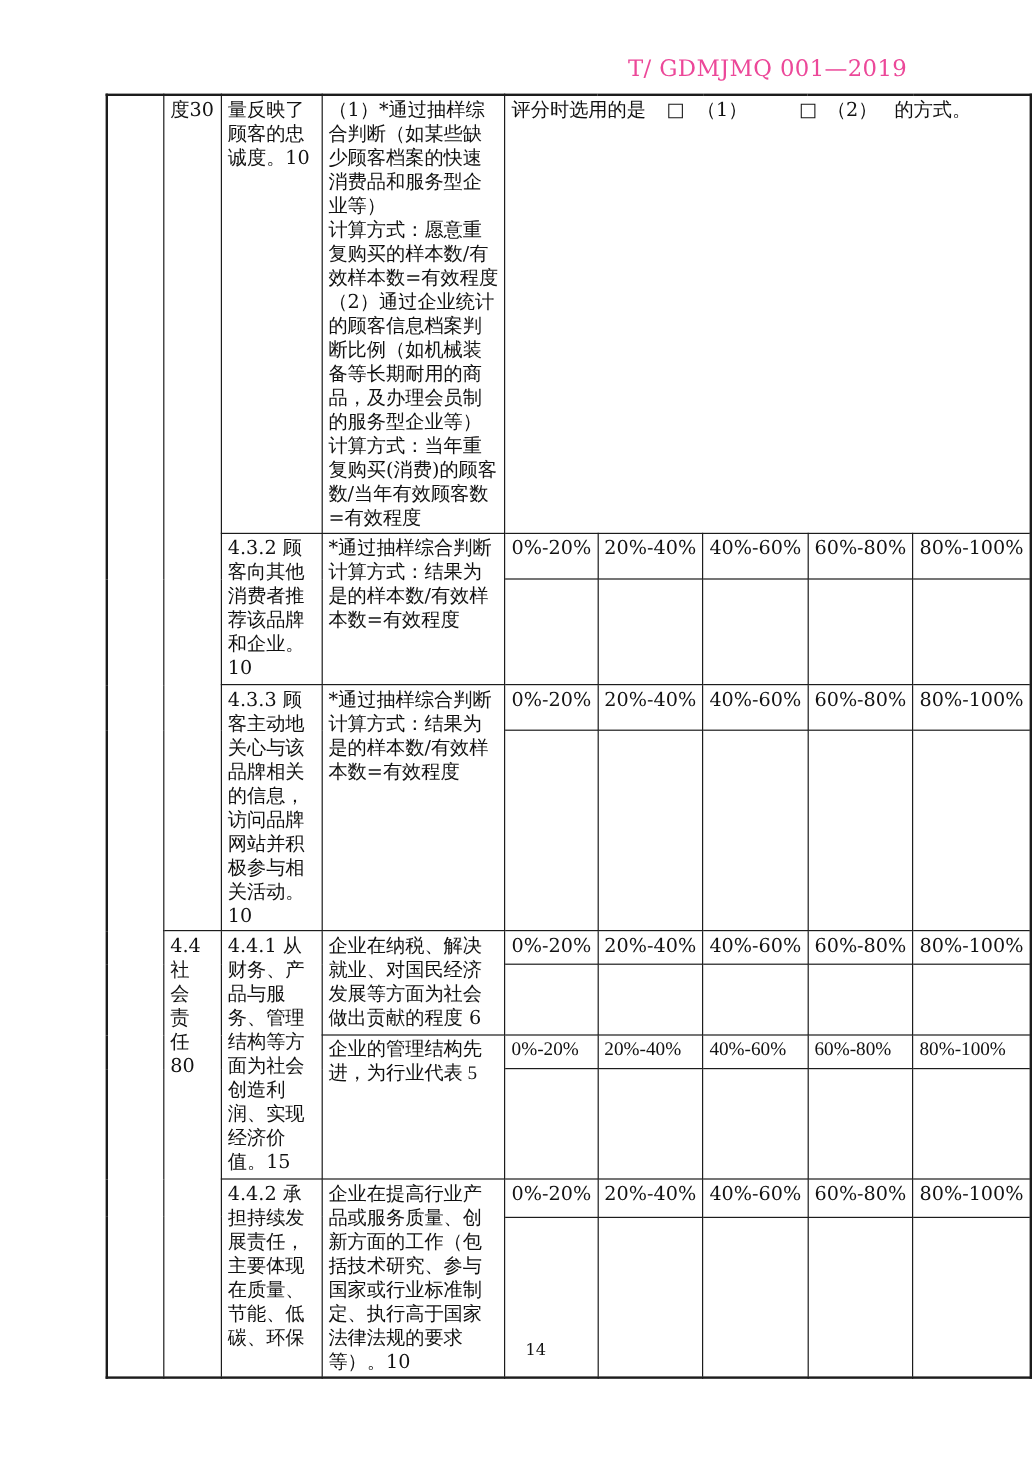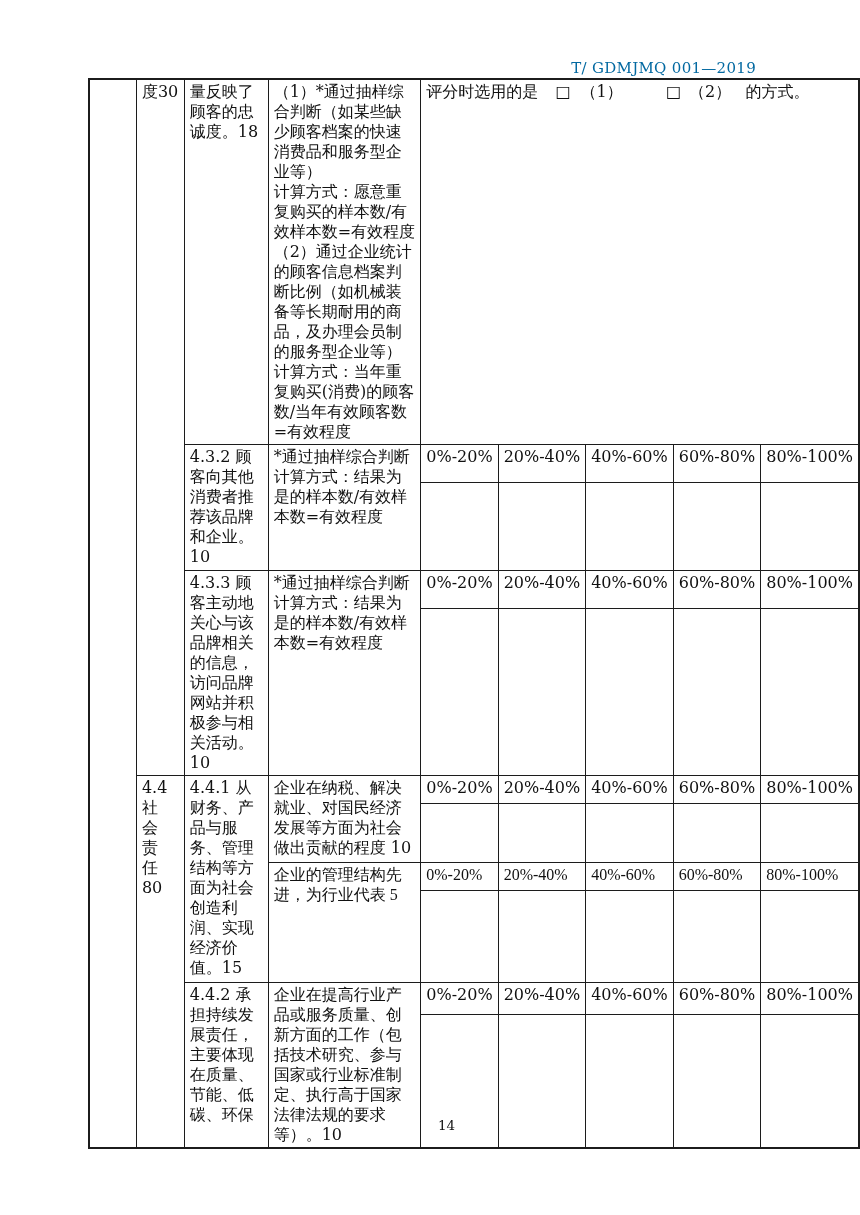--- a/index.html
+++ b/index.html
@@ -11,25 +11,25 @@
   }
   .page {
     position: relative;
     width: 860px;
     height: 1215px;
     background: #ffffff;
     overflow: hidden;
   }
   .doc-header {
     position: absolute;
-    top: 59px;
+    top: 46px;
     right: 104px;
-    font-size: 15px;
+    font-size: 19px;
     letter-spacing: 0.3px;
-    color: #0369a1;
+    color: #ec4899;
     white-space: nowrap;
   }
   table.eval {
     position: absolute;
     left: 88px;
     top: 78px;
     border-collapse: collapse;
     table-layout: fixed;
     border: 2px solid #1c1c1c;
   }
@@ -102,21 +102,21 @@
       <col style="width:72px">
       <col style="width:72px">
       <col style="width:71px">
       <col style="width:80px">
     </colgroup>
 
     <tbody>
         <tr class="r1">
       <td class="cA" rowspan="11"></td>
       <td class="cB" rowspan="5">度30</td>
-      <td class="cC">量反映了顾客的忠诚度。18</td>
+      <td class="cC">量反映了顾客的忠诚度。10</td>
       <td class="cD">（1）*通过抽样综合判断（如某些缺少顾客档案的快速消费品和服务型企业等）
 计算方式：愿意重复购买的样本数/有效样本数=有效程度
 （2）通过企业统计的顾客信息档案判断比例（如机械装备等长期耐用的商品，及办理会员制的服务型企业等）
 计算方式：当年重复购买(消费)的顾客数/当年有效顾客数=有效程度</td>
       <td class="rating" colspan="5">
         <span class="seg">评分时选用的是</span>
         <span class="seg cb1">□</span>
         <span class="seg opt1">（1）</span>
         <span class="seg cb2">□</span>
         <span class="seg opt2">（2）</span>
@@ -159,21 +159,21 @@
       <td class="score"></td>
       <td class="score"></td>
     </tr>
 
     <tr class="r6">
       <td class="cB" rowspan="6">4.4
 社 会
 责 任
 80</td>
       <td class="cC" rowspan="4">4.4.1 从财务、产品与服务、管理结构等方面为社会创造利润、实现经济价值。15</td>
-      <td class="cD" rowspan="2">企业在纳税、解决就业、对国民经济发展等方面为社会做出贡献的程度 10</td>
+      <td class="cD" rowspan="2">企业在纳税、解决就业、对国民经济发展等方面为社会做出贡献的程度 6</td>
       <td class="pct">0%-20%</td>
       <td class="pct">20%-40%</td>
       <td class="pct">40%-60%</td>
       <td class="pct">60%-80%</td>
       <td class="pct">80%-100%</td>
     </tr>
     <tr class="r7">
       <td class="score"></td>
       <td class="score"></td>
       <td class="score"></td>

